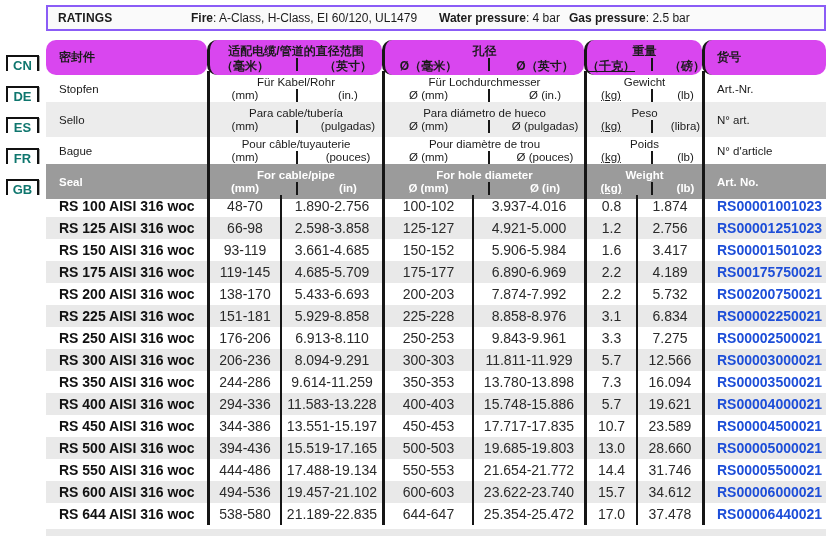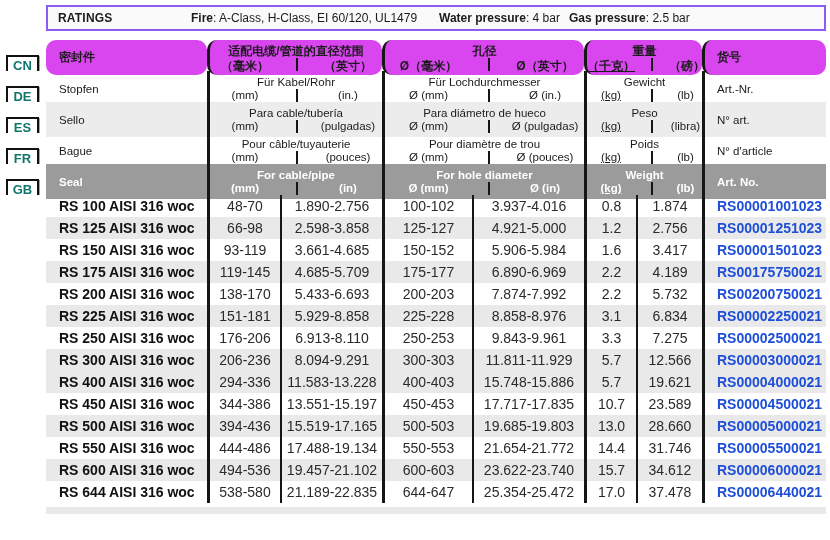--- a/index.html
+++ b/index.html
@@ -313,20 +313,31 @@
           <div class="spacer"></div>
           <div class="name">RS 300 AISI 316 woc</div>
           <div class="num bL3">206-236</div>
           <div class="num bL2">8.094-9.291</div>
           <div class="num bL3">300-303</div>
           <div class="num bL2">11.811-11.929</div>
           <div class="num bL3">5.7</div>
           <div class="num bL2">12.566</div>
           <div class="art bL3">RS00003000021</div>
         </div>
+        <div class="drow">
+          <div class="spacer"></div>
+          <div class="name">RS 350 AISI 316 woc</div>
+          <div class="num bL3">244-286</div>
+          <div class="num bL2">9.614-11.259</div>
+          <div class="num bL3">350-353</div>
+          <div class="num bL2">13.780-13.898</div>
+          <div class="num bL3">7.3</div>
+          <div class="num bL2">16.094</div>
+          <div class="art bL3">RS00003500021</div>
+        </div>
         <div class="drow alt">
           <div class="spacer"></div>
           <div class="name">RS 400 AISI 316 woc</div>
           <div class="num bL3">294-336</div>
           <div class="num bL2">11.583-13.228</div>
           <div class="num bL3">400-403</div>
           <div class="num bL2">15.748-15.886</div>
           <div class="num bL3">5.7</div>
           <div class="num bL2">19.621</div>
           <div class="art bL3">RS00004000021</div>

